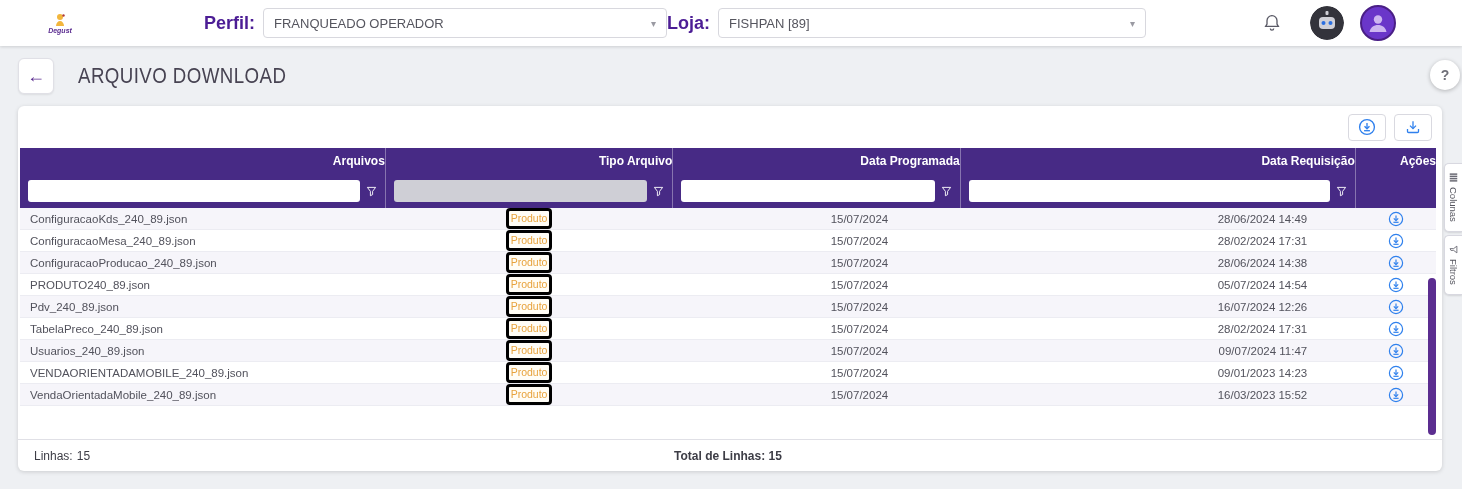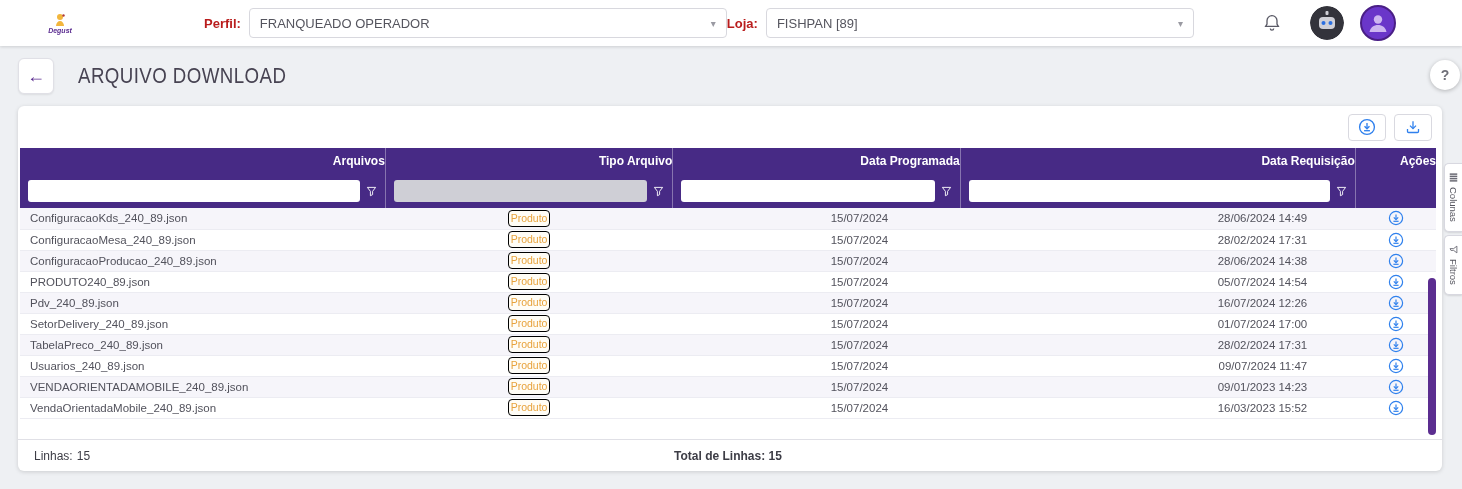--- a/index.html
+++ b/index.html
@@ -14,27 +14,27 @@
   .topbar{
     height:46px; background:#fff; display:flex; align-items:center;
     box-shadow:0 1px 3px rgba(0,0,0,.14); position:relative; z-index:5;
   }
   .logo{ margin-left:36px; width:48px; display:flex; flex-direction:column; align-items:center; }
   .logo svg{ display:block; }
   .logo-text{ font-size:7px; color:#5b2d90; font-weight:bold; font-style:italic; line-height:1; }
   .hdr-group{ display:flex; align-items:center; gap:8px; }
   .g-perfil{ margin-left:120px; }
   .g-loja{ }
-  .hdr-label{ font-size:13px; font-weight:bold; color:#b91c1c; }
+  .hdr-label{ font-size:18px; font-weight:bold; color:#4c1d95; }
   .hdr-select{
     height:30px; border:1px solid #d8d8de; border-radius:4px; background:#fff;
     display:flex; align-items:center; justify-content:space-between;
     padding:0 10px; cursor:pointer;
   }
-  .f-perfil{ width:478px; }
+  .f-perfil{ width:404px; }
   .f-loja{ width:428px; }
   .hdr-select .val{ font-size:13px; color:#55555e; }
   .caret{ font-size:10px; color:#9a9aa2; }
   .topbar-spacer{ flex:1; }
   .bell{ margin-right:28px; cursor:pointer; display:flex; }
   .avatar{ border-radius:50%; overflow:hidden; cursor:pointer; flex:none; }
   .robot-avatar{ width:34px; height:34px; margin-right:16px; }
   .user-avatar{ width:36px; height:36px; margin-right:66px; border:2px solid #4a1f86; background:#6a36c9; display:flex; align-items:center; justify-content:center; }
 
   
@@ -94,21 +94,21 @@
     padding:0; white-space:nowrap; overflow:hidden; text-overflow:ellipsis;
   }
   tbody tr:nth-child(odd){ background:#f6f5fa; }
   tbody tr:nth-child(even){ background:#fff; }
   .c-arq{ text-align:left; padding-left:10px; }
   .c-tipo{ text-align:center; }
   .c-prog{ text-align:right; padding-right:72px; }
   .c-req{ text-align:right; padding-right:48px; }
   .c-acoes{ text-align:center; }
   .chip{
-    display:inline-block; font-size:10.5px; color:#e8a33d; border:1px solid #000000;
+    display:inline-block; font-size:10.5px; color:#e8a33d; border:3px solid #000000;
     background:#fffdf6; border-radius:4px; padding:1px 2px; line-height:13px;
   }
   .dl-btn{ display:inline-flex; vertical-align:middle; cursor:pointer; }
 
   
   .table-footer{
     position:absolute; left:0; right:0; bottom:0; height:32px;
     border-top:1px solid #e0e0e6; display:flex; align-items:center;
   }
   .foot-left{ margin-left:16px; font-size:12px; font-weight:normal; color:#3d3d46; display:flex; gap:4px; }
@@ -362,38 +362,20 @@
         <svg width="16" height="16" viewBox="0 0 16 16">
           <circle cx="8" cy="8" r="6.6" fill="none" stroke="#2f80ed" stroke-width="1.2"></circle>
           <path d="M8 4.4v4.8" stroke="#2f80ed" stroke-width="1.2" fill="none"></path>
           <path d="M5.8 7.4 8 9.6l2.2-2.2" stroke="#2f80ed" stroke-width="1.2" fill="none"></path>
           <path d="M5.4 11.3h5.2" stroke="#2f80ed" stroke-width="1.2"></path>
         </svg>
       </span>
     </td>
   </tr>
         <tr>
-    <td class="c-arq">SetorDelivery_240_89.json</td>
-    <td class="c-tipo">
-      <span class="chip">Produto</span>
-    </td>
-    <td class="c-prog">15/07/2024</td>
-    <td class="c-req">01/07/2024 17:00</td>
-    <td class="c-acoes">
-      <span class="dl-btn">
-        <svg width="16" height="16" viewBox="0 0 16 16">
-          <circle cx="8" cy="8" r="6.6" fill="none" stroke="#2f80ed" stroke-width="1.2"></circle>
-          <path d="M8 4.4v4.8" stroke="#2f80ed" stroke-width="1.2" fill="none"></path>
-          <path d="M5.8 7.4 8 9.6l2.2-2.2" stroke="#2f80ed" stroke-width="1.2" fill="none"></path>
-          <path d="M5.4 11.3h5.2" stroke="#2f80ed" stroke-width="1.2"></path>
-        </svg>
-      </span>
-    </td>
-  </tr>
-        <tr>
     <td class="c-arq">TabelaPreco_240_89.json</td>
     <td class="c-tipo">
       <span class="chip">Produto</span>
     </td>
     <td class="c-prog">15/07/2024</td>
     <td class="c-req">28/02/2024 17:31</td>
     <td class="c-acoes">
       <span class="dl-btn">
         <svg width="16" height="16" viewBox="0 0 16 16">
           <circle cx="8" cy="8" r="6.6" fill="none" stroke="#2f80ed" stroke-width="1.2"></circle>

